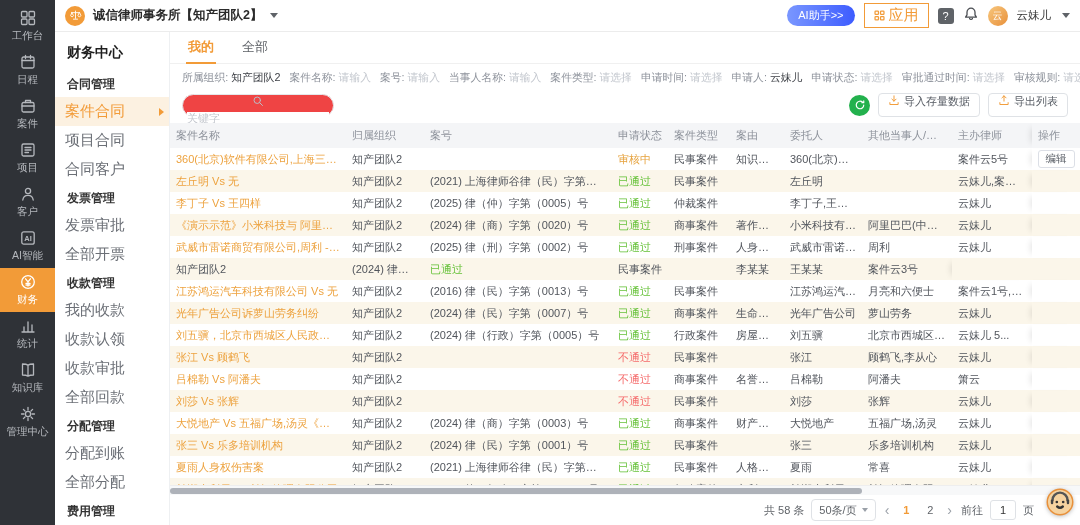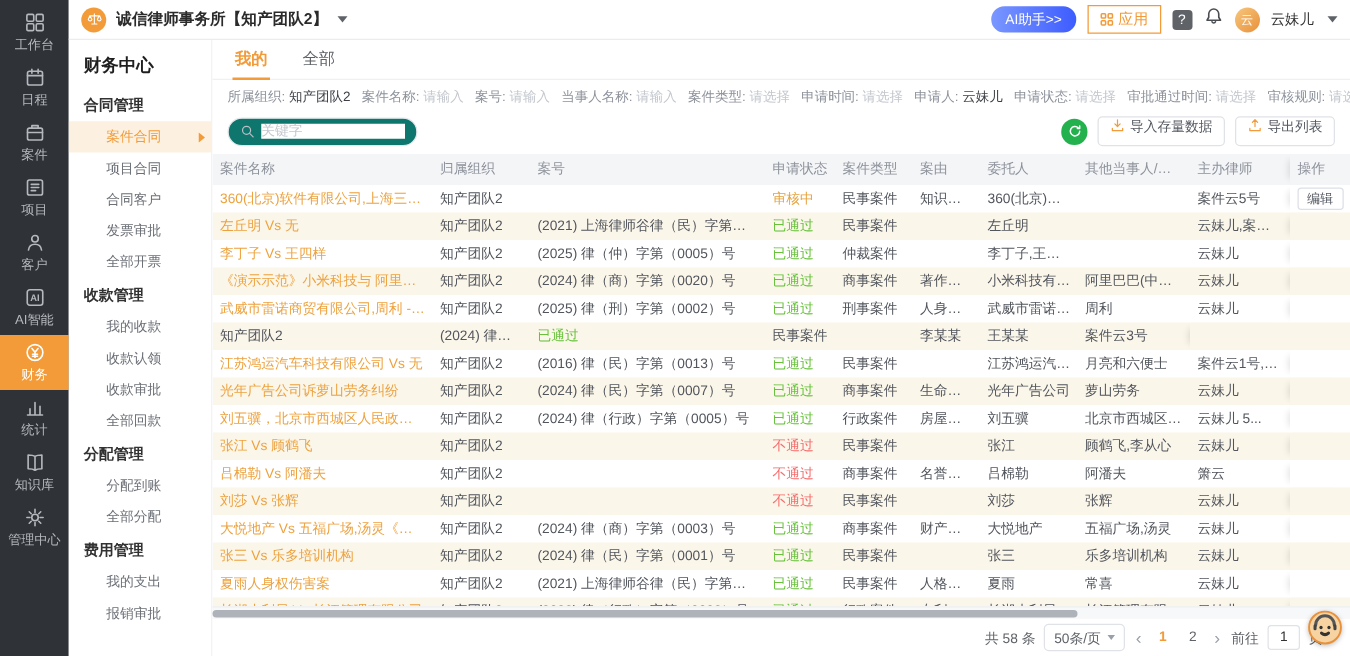--- a/index.html
+++ b/index.html
@@ -16,51 +16,51 @@
   .right { flex:1; min-width:0; display:flex; flex-direction:column; }
 
   
   .topbar { height:32px; background:#fff; border-bottom:1px solid #ececec; display:flex; align-items:center; padding:0 10px; gap:6px; }
   .logo { width:20px; height:20px; border-radius:50%; background:#f29b38; color:#fff; display:flex; align-items:center; justify-content:center; }
   .logo .ic { width:13px; height:13px; stroke-width:1.1; }
   .brand { font-weight:700; font-size:12.5px; color:#2b2b2b; margin-left:2px; cursor:pointer; }
   .caret { width:0; height:0; border-left:4px solid transparent; border-right:4px solid transparent; border-top:5px solid #5f6368; margin-left:2px; cursor:pointer; }
   .topbar-right { margin-left:auto; display:flex; align-items:center; gap:9px; }
   .ai-btn { border:none; background:linear-gradient(90deg,#7a97ff,#3d5cff); color:#fff; font-size:11px; padding:3px 11px; border-radius:11px; cursor:pointer; font-family:inherit; }
-  .apps-btn { background:#fff; border:1px solid #f29b38; color:#f29b38; border-radius:0; font-size:12px; padding:2px 9px; display:inline-flex; align-items:center; gap:4px; cursor:pointer; font-family:inherit; }
+  .apps-btn { background:#fff; border:1px solid #f29b38; color:#f29b38; border-radius:0; font-size:15px; padding:2px 9px; display:inline-flex; align-items:center; gap:4px; cursor:pointer; font-family:inherit; }
   .apps-btn .ic { width:11px; height:11px; stroke-width:1.8; }
   .help-badge { width:16px; height:16px; border-radius:3px; background:#5f6368; color:#fff; font-size:11px; display:flex; align-items:center; justify-content:center; cursor:pointer; }
   .bell-wrap { color:#4a4d52; cursor:pointer; }
   .avatar { width:20px; height:20px; border-radius:50%; background:linear-gradient(135deg,#f7c77e,#e8903a); color:#fff; font-size:10px; display:flex; align-items:center; justify-content:center; cursor:pointer; }
   .username { font-size:11.5px; color:#333; cursor:pointer; }
 
   .content { flex:1; display:flex; min-height:0; }
 
   
   .submenu { width:115px; min-width:115px; background:#fff; border-right:1px solid #eef0f2; padding-top:8px; overflow:hidden; }
   .submenu-title { font-size:14px; font-weight:700; color:#1f1f1f; padding:4px 12px 8px; }
   .section-header { font-size:12px; font-weight:700; color:#323232; padding:6px 12px 4px; cursor:pointer; }
-  .sub-item { font-size:11px; color:#6b6f76; padding:5px 12px 5px 30px; cursor:pointer; position:relative; white-space:nowrap; }
+  .sub-item { font-size:15px; color:#6b6f76; padding:5px 12px 5px 10px; cursor:pointer; position:relative; white-space:nowrap; }
   .sub-item.active { color:#f29b38; background:#fcf1e1; }
   .sub-item.active::after { content:""; position:absolute; right:5px; top:50%; transform:translateY(-50%); border-top:4px solid transparent; border-bottom:4px solid transparent; border-left:5px solid #f29b38; }
 
   
   .main { flex:1; min-width:0; background:#fff; display:flex; flex-direction:column; position:relative; }
   .tabbar { height:32px; display:flex; gap:24px; padding:0 16px; border-bottom:1px solid #f0f0f0; }
   .tab { font-size:13px; color:#5f6368; padding:6px 2px 8px; cursor:pointer; }
   .tab.active { color:#f29b38; font-weight:700; border-bottom:2px solid #f29b38; margin-bottom:-1px; }
 
   .filter-row { display:flex; align-items:center; gap:9px; padding:7px 12px 2px; white-space:nowrap; overflow:hidden; font-size:10.8px; }
   .filter { flex-shrink:0; cursor:pointer; }
   .filter-label { color:#8d929b; }
   .filter-value { color:#3c3f45; }
   .filter-value.placeholder { color:#c3c7ce; }
 
   .toolbar { display:flex; align-items:center; padding:6px 12px; gap:8px; }
-  .search { width:152px; height:23px; border:1px solid #e4e7ea; border-radius:12px; display:flex; align-items:center; gap:5px; padding:0 9px; background:#0f766e; }
+  .search { width:152px; height:23px; border:1px solid #e4e7ea; border-radius:12px; display:flex; align-items:center; gap:5px; padding:0 9px; background:#ef4444;flex-direction:column; }
   .search .ic { width:12px; height:12px; color:#b9bec7; }
   .search input { border:none; outline:none; flex:1; min-width:0; font-size:11px; color:#333; font-family:inherit; }
   .search input::placeholder { color:#c3c7ce; }
   .toolbar-right { margin-left:auto; display:flex; align-items:center; gap:8px; }
   .circle-btn { width:21px; height:21px; border-radius:50%; background:#23b14d; color:#fff; border:none; display:flex; align-items:center; justify-content:center; cursor:pointer; }
   .circle-btn .ic { width:12px; height:12px; stroke-width:1.6; }
   .tool-btn { height:24px; background:#fff; border:1px solid #dfe2e6; border-radius:4px; display:inline-flex; align-items:flex-start; gap:4px; padding:0 9px; font-size:11px; color:#565b63; cursor:pointer; font-family:inherit; }
   .tool-btn .ic { width:12px; height:12px; color:#f29b38; }
 
   
@@ -75,21 +75,21 @@
   .cell.link { color:#eda23e; cursor:pointer; }
   .cell.status-pending { color:#e6a23c; }
   .cell.status-pass { color:#67c23a; }
   .cell.status-fail { color:#f56c6c; }
   .action-cell { display:flex; align-items:center; justify-content:center; }
   .edit-btn { font-size:10.5px; padding:1px 7px; border:1px solid #dcdfe6; background:#fff; border-radius:3px; color:#565b63; cursor:pointer; font-family:inherit; }
 
   .hscroll { height:10px; background:#f7f8f9; border-top:1px solid #eee; position:relative; }
   .hscroll-thumb { position:absolute; top:2px; left:0; height:6px; width:76%; background:#aeb2b9; border-radius:3px; cursor:pointer; }
 
-  .pagination { height:30px; display:flex; align-items:center; justify-content:flex-end; gap:7px; padding:0 22px 0 12px; font-size:11px; color:#5f6368; }
+  .pagination { height:30px; display:flex; align-items:center; justify-content:flex-end; gap:7px; padding:0 46px 0 12px; font-size:11px; color:#5f6368; }
   .page-size { border:1px solid #dfe2e6; border-radius:4px; height:22px; display:inline-flex; align-items:center; gap:5px; padding:0 7px; cursor:pointer; }
   .caret-sm { width:0; height:0; border-left:3.5px solid transparent; border-right:3.5px solid transparent; border-top:4px solid #9aa0a8; }
   .page-arrow { color:#9aa0a8; font-size:14px; cursor:pointer; padding:0 2px; }
   #page-btns { display:inline-flex; gap:8px; }
   .page-btn { min-width:16px; text-align:center; cursor:pointer; color:#5f6368; }
   .page-btn.active { color:#f29b38; font-weight:700; }
   .goto-input { width:26px; height:20px; border:1px solid #dfe2e6; border-radius:3px; text-align:center; font-size:11px; color:#333; outline:none; font-family:inherit; }
 
   .float-assistant { position:absolute; right:5px; bottom:8px; width:30px; height:30px; cursor:pointer; filter:drop-shadow(0 1px 2px rgba(0,0,0,.25)); }
   .float-assistant svg { width:30px; height:30px; }
@@ -209,20 +209,21 @@
     </header>
 
     <div class="content">
       <aside class="submenu">
         <div class="submenu-title">财务中心</div>
         <div id="submenu-sections">
             <div class="section-header">合同管理</div>
             <div class="sub-item active">案件合同</div>
             <div class="sub-item">项目合同</div>
             <div class="sub-item">合同客户</div>
+            <div class="section-header">发票管理</div>
             <div class="sub-item">发票审批</div>
             <div class="sub-item">全部开票</div>
             <div class="section-header">收款管理</div>
             <div class="sub-item">我的收款</div>
             <div class="sub-item">收款认领</div>
             <div class="sub-item">收款审批</div>
             <div class="sub-item">全部回款</div>
             <div class="section-header">分配管理</div>
             <div class="sub-item">分配到账</div>
             <div class="sub-item">全部分配</div>

